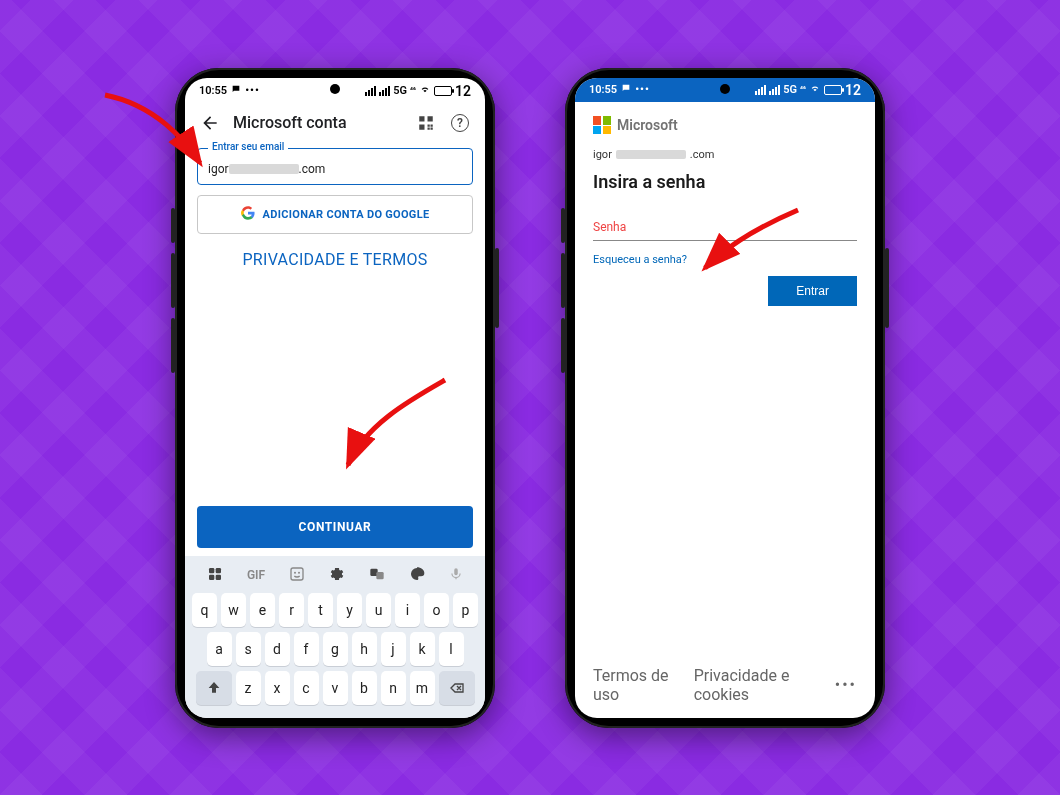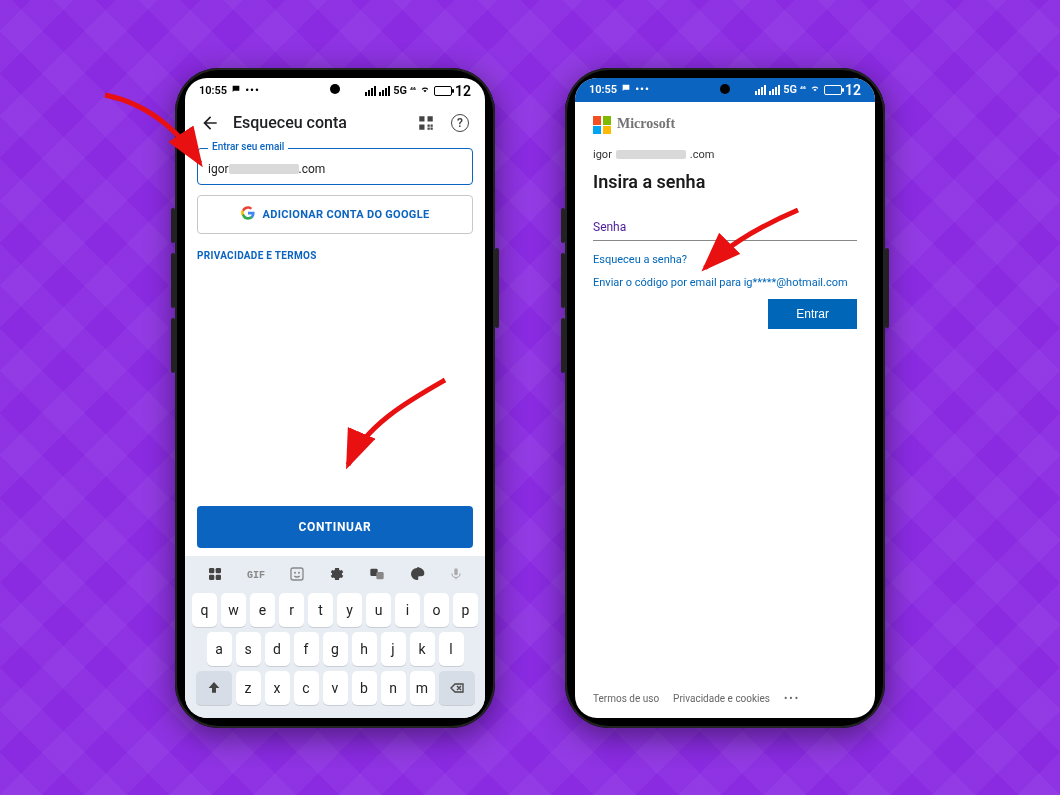--- a/index.html
+++ b/index.html
@@ -81,21 +81,21 @@
   .email-field .redact{
     display:inline-block; width:70px; height:10px; background:#d9d9d9; border-radius:2px; vertical-align:middle;
   }
 
   .outline-btn{
     border:1px solid #c7c7c7; border-radius:4px; background:#fff;
     display:flex; align-items:center; justify-content:center; gap:8px;
     padding:10px; font-size:11px; font-weight:700; color:#0b64c0; letter-spacing:.3px;
   }
   .g-logo{ width:14px; height:14px; }
-  .link-row{ text-align:left; font-size:10px; font-weight:700; color:#0b64c0; padding:6px 0 0; letter-spacing:.3px;}
+  .link-row{ text-align:center; font-size:16px; font-weight:400; color:#0b64c0; padding:6px 0 0; letter-spacing:.3px;}
 
   .spacer{ flex:1; }
 
   .primary-btn{
     margin:0 12px 8px; background:#0b64c0; color:#fff; border-radius:4px;
     text-align:center; padding:14px 0; font-size:12px; font-weight:700; letter-spacing:.6px;
   }
 
   
   .kbd{ background:#e8edf3; padding:6px 4px 8px; }
@@ -108,32 +108,32 @@
     font-size:14px; color:#222;
   }
   .key.wide{ width:36px; background:#d7dde6; }
   .key.wider{ width:45px; background:#d7dde6; font-size:12px;}
   .key.space{ flex:1; background:#fff;}
   .kbd-row.r2{ padding:0 14px;}
   .kbd-row.r4{ gap:4px; }
   .kbd-row.r4 .key{ height:36px;}
   .shift-key svg, .bksp-key svg{ width:16px; height:16px; }
   .ms-page{ padding: 14px 18px 0; display:flex; flex-direction:column; height:100%; }
-  .ms-logo-row{ display:flex; gap:6px; margin-bottom:14px;font-family:Liberation Serif, serif;}
+  .ms-logo-row{ display:flex; align-items:center; gap:6px; margin-bottom:14px;}
   .ms-squares{ width:18px; height:18px; display:grid; grid-template-columns:1fr 1fr; grid-template-rows:1fr 1fr; gap:1.5px;}
   .ms-squares i:nth-child(1){background:#f25022;} .ms-squares i:nth-child(2){background:#7fba00;}
   .ms-squares i:nth-child(3){background:#00a4ef;} .ms-squares i:nth-child(4){background:#ffb900;}
   .ms-word{ font-size:14px; color:#737373; font-weight:600;}
   .ms-email{ font-size:11px; color:#333; margin-bottom:10px; display:flex; align-items:center; gap:4px;}
   .ms-email .redact{ display:inline-block; width:70px; height:9px; background:#d9d9d9; border-radius:2px;}
   .ms-h1{ font-size:18px; font-weight:600; color:#1b1b1b; margin-bottom:24px;}
   .pw-input{ border:none; border-bottom:1px solid #888; font-size:12px; color:#777; padding:4px 0 6px; margin-bottom:12px;}
   .ms-link{ font-size:11px; color:#0067b8; margin-bottom:10px; }
   .ms-btn{ align-self:flex-end; background:#0067b8; color:#fff; font-size:12px; padding:8px 28px; border:none;}
-  .ms-footer{ margin-top:auto; padding:10px 0 14px; display:flex; gap:14px; font-size:10px; color:#666; align-items:center;}
+  .ms-footer{ margin-top:auto; padding:10px 0 14px; display:flex; gap:14px; font-size:16px; color:#666; align-items:center;}
   .ms-footer .dots3{ letter-spacing:2px; }
 
   
   .anno{ position:absolute; pointer-events:none; }
 </style>
 </head>
 <body>
 
 <div class="bg-pattern"></div>
 
@@ -183,21 +183,21 @@
         </span>
       </div>
     </div>
 
     <div class="appbar">
       <span class="icon-btn">
         <svg viewBox="0 0 24 24" width="20" height="20">
               <path fill="#202124" d="M20 11H7.8l5.6-5.6L12 4l-8 8 8 8 1.4-1.4L7.8 13H20z"></path>
             </svg>
       </span>
-      <span class="title">Esqueceu conta</span>
+      <span class="title">Microsoft conta</span>
       <span class="icon-btn">
         <svg class="qr-icon" viewBox="0 0 24 24" width="18" height="18">
           <rect x="3" y="3" width="7" height="7"></rect>
               <rect x="14" y="3" width="7" height="7"></rect>
           <rect x="3" y="14" width="7" height="7"></rect>
               <rect x="14" y="14" width="3" height="3"></rect>
           <rect x="18" y="18" width="3" height="3"></rect>
               <rect x="14" y="18" width="3" height="3"></rect>
               <rect x="18" y="14" width="3" height="3"></rect>
         </svg>
@@ -239,21 +239,21 @@
     <div class="kbd">
       <div class="kbd-toolbar">
         <span>
           <svg width="16" height="16" viewBox="0 0 24 24">
                 <rect x="3" y="3" width="8" height="8" rx="2" fill="#444"></rect>
                 <rect x="13" y="3" width="8" height="8" rx="2" fill="#444"></rect>
                 <rect x="3" y="13" width="8" height="8" rx="2" fill="#444"></rect>
                 <rect x="13" y="13" width="8" height="8" rx="2" fill="#444"></rect>
               </svg>
         </span>
-        <span style="font-size:10px;color:#888;font-weight:600;font-family:Liberation Mono, monospace;">GIF</span>
+        <span style="font-size:12px;color:#888;font-weight:600;">GIF</span>
         <span>
           <svg width="16" height="16" viewBox="0 0 24 24">
                 <rect x="3" y="3" width="18" height="18" rx="3" fill="none" stroke="#888" stroke-width="2"></rect>
                 <circle cx="9" cy="10" r="1.5" fill="#888"></circle>
                 <circle cx="15" cy="10" r="1.5" fill="#888"></circle>
                 <path d="M8 15c2 2 6 2 8 0" stroke="#888" stroke-width="2" fill="none"></path>
               </svg>
         </span>
         <span>
           <svg width="16" height="16" viewBox="0 0 24 24">
@@ -380,23 +380,22 @@
               <i></i>
             </span>
         <span class="ms-word">Microsoft</span>
       </div>
       <div class="ms-email">
         <span>igor</span>
             <span class="redact"></span>
             <span>.com</span>
       </div>
       <div class="ms-h1">Insira a senha</div>
-      <div class="pw-input"><span style="color:#4c1d95">Senha</span></div>
+      <div class="pw-input"><span style="color:#ef4444">Senha</span></div>
       <div class="ms-link">Esqueceu a senha?</div>
-      <div class="ms-link">Enviar o código por email para ig*****@hotmail.com</div>
       <button class="ms-btn">
         <span>Entrar</span>
       </button>
 
       <div class="ms-footer">
         <span>Termos de uso</span>
         <span>Privacidade e cookies</span>
         <span class="dots3">•••</span>
       </div>
     </div>

